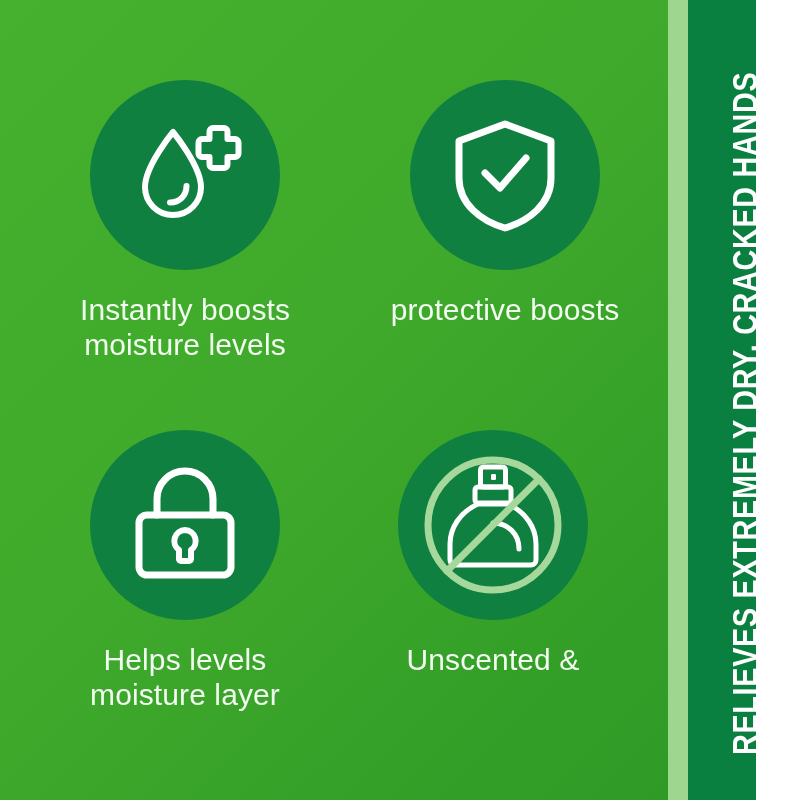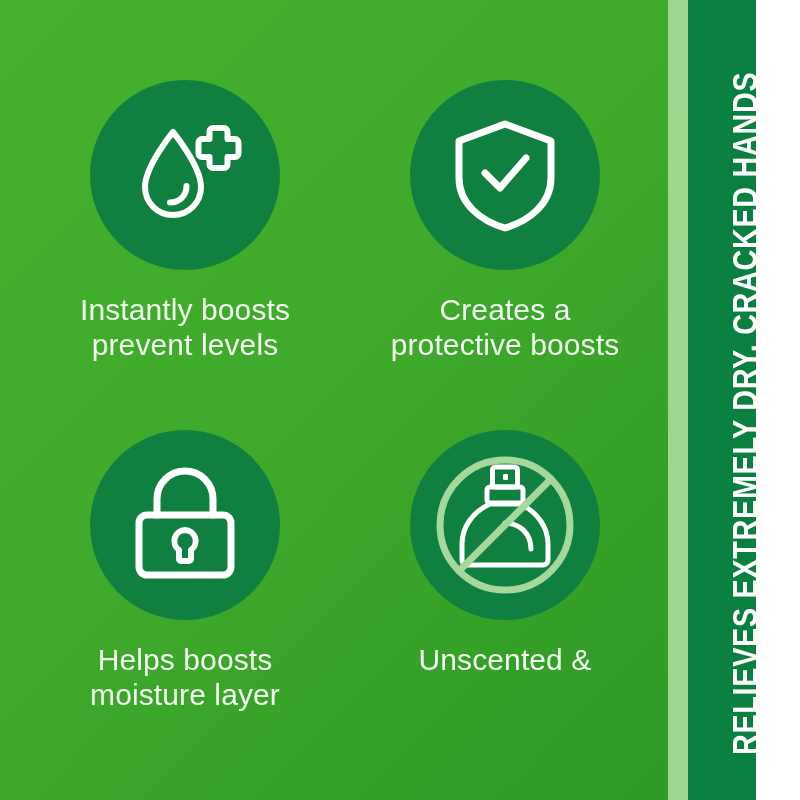--- a/index.html
+++ b/index.html
@@ -79,21 +79,21 @@
     height: 800px;
   }
   .cell {
     position: absolute;
     width: 300px;
     text-align: center;
   }
   .cell-0 { left: 35px;  top: 80px; }
   .cell-1 { left: 355px; top: 80px; }
   .cell-2 { left: 35px;  top: 430px; }
-  .cell-3 { left: 355px; top: 430px; }
+  .cell-3 { left: 343px; top: 430px; }
 
   .icon-circle {
     width: 190px;
     height: 190px;
     margin: 0 auto;
     border-radius: 50%;
     background: #108040;
     display: flex;
     align-items: center;
     justify-content: center;
@@ -126,47 +126,46 @@
     <div class="cell cell-0">
       <div class="icon-circle">
         <svg width="118" height="118" viewBox="0 0 118 118" fill="none">
           <path d="M47 16 C47 16 19 50 19 71 C19 86.5 31.5 99 47 99 C62.5 99 75 86.5 75 71 C75 50 47 16 47 16 Z" stroke="#ffffff" stroke-width="6" stroke-linejoin="round" stroke-linecap="round" fill="none"></path>
           <path d="M60.5 70 C60.5 79.5 53.5 86.5 44 86.5" stroke="#ffffff" stroke-width="6" stroke-linecap="round" fill="none"></path>
           <path d="M87 12 h11 a3.5 3.5 0 0 1 3.5 3.5 v7.5 h7.5 a3.5 3.5 0 0 1 3.5 3.5 v11 a3.5 3.5 0 0 1 -3.5 3.5 h-7.5 v7.5 a3.5 3.5 0 0 1 -3.5 3.5 h-11 a3.5 3.5 0 0 1 -3.5 -3.5 v-7.5 h-7.5 a3.5 3.5 0 0 1 -3.5 -3.5 v-11 a3.5 3.5 0 0 1 3.5 -3.5 h7.5 v-7.5 a3.5 3.5 0 0 1 3.5 -3.5 z" stroke="#ffffff" stroke-width="6" stroke-linejoin="round" fill="none"></path>
         </svg>
       </div>
       <div class="caption">
         <span class="line">Instantly boosts</span>
-        <span class="line">prevent levels</span>
+        <span class="line">moisture levels</span>
       </div>
     </div>
 
     <div class="cell cell-1">
       <div class="icon-circle">
         <svg width="112" height="118" viewBox="0 0 112 118" fill="none">
           <path d="M56 8 L102 25 V62 C102 88 80 105 56 112 C32 105 10 88 10 62 V25 Z" stroke="#ffffff" stroke-width="7" stroke-linejoin="round" stroke-linecap="round" fill="none"></path>
           <path d="M36 57 L51 72 L77 42" stroke="#ffffff" stroke-width="7" stroke-linecap="round" stroke-linejoin="round" fill="none"></path>
         </svg>
       </div>
       <div class="caption">
-        <span class="line">Creates a</span>
         <span class="line">protective boosts</span>
       </div>
     </div>
 
     <div class="cell cell-2">
       <div class="icon-circle">
         <svg width="112" height="116" viewBox="0 0 112 116" fill="none">
           <path d="M28 48 V32 A28 28 0 0 1 84 32 V48" stroke="#ffffff" stroke-width="7" stroke-linecap="round" fill="none"></path>
           <rect x="10" y="48" width="92" height="60" rx="8" stroke="#ffffff" stroke-width="7" fill="none"></rect>
           <path d="M56 63 A11 11 0 0 1 62 83 V92 A2 2 0 0 1 60 94 H52 A2 2 0 0 1 50 92 V83 A11 11 0 0 1 56 63 Z" stroke="#ffffff" stroke-width="6" stroke-linejoin="round" fill="none"></path>
         </svg>
       </div>
       <div class="caption">
-        <span class="line">Helps boosts</span>
+        <span class="line">Helps levels</span>
         <span class="line">moisture layer</span>
       </div>
     </div>
 
     <div class="cell cell-3">
       <div class="icon-circle">
         <svg width="150" height="150" viewBox="0 0 150 150" fill="none">
 
           <rect x="62.5" y="17" width="25" height="20" rx="3" stroke="#ffffff" stroke-width="5" fill="none"></rect>
           <rect x="73" y="24" width="5" height="6" rx="1.2" fill="#ffffff"></rect>

